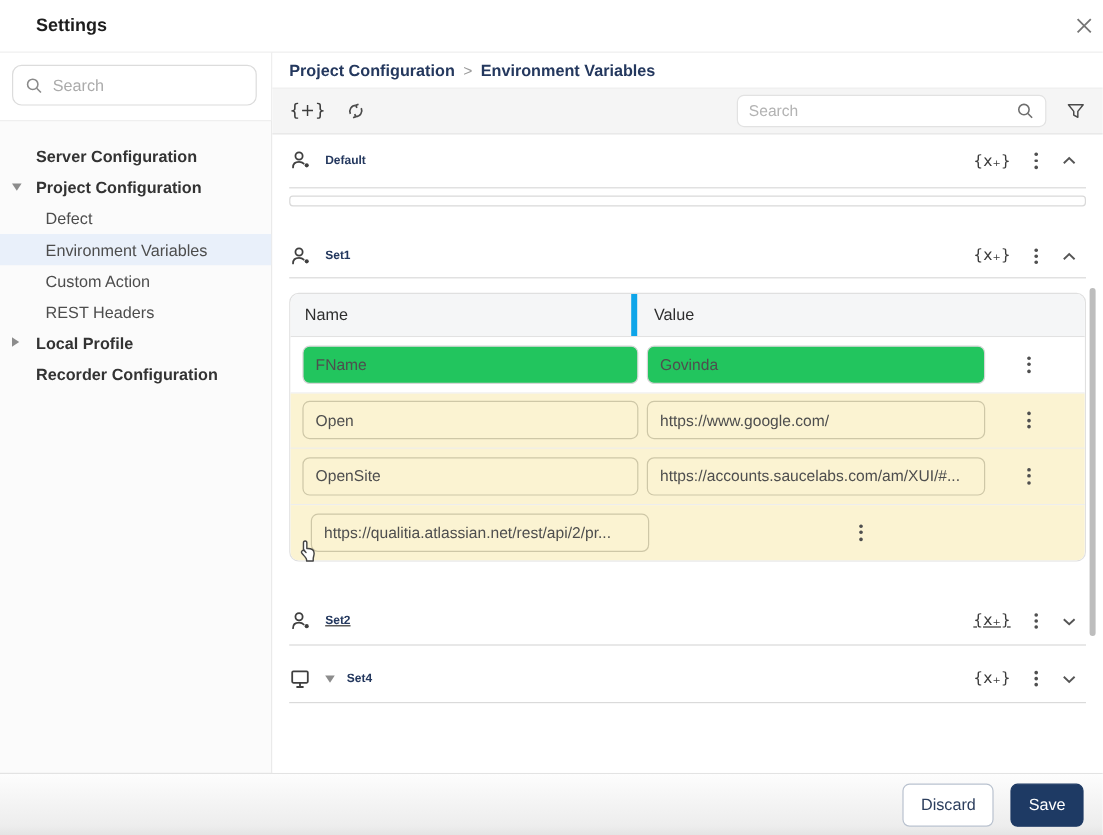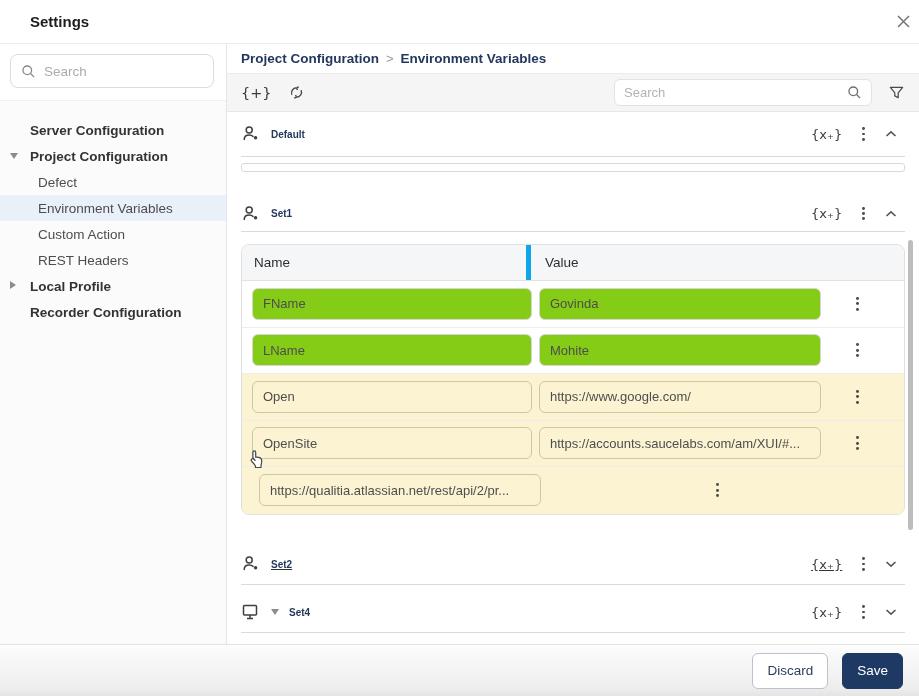--- a/index.html
+++ b/index.html
@@ -66,21 +66,21 @@
   .default-strip { height: 9px; margin-top: 6px; border: 1px solid #d9d9d9; border-radius: 3px; background: #fff; }
 
   
   .vars-table { margin-top: 12px; border: 1px solid #e0e0e0; border-radius: 8px; overflow: hidden; background: #fff; }
   .vt-head { display: flex; height: 36px; background: #f5f6f7; border-bottom: 1px solid #e2e2e2; font-size: 13.5px; color: #2e2e2e; }
   .vt-col-name { width: 289px; padding-left: 12px; border-right: 5px solid #0ea5e9; display: flex; align-items: center; }
   .vt-col-value { flex: 1; padding-left: 14px; display: flex; align-items: center; }
   .vt-row { display: flex; align-items: center; height: 46.5px; border-bottom: 1px solid #ededed; padding: 0 10px; background: #fff; }
   .vt-row:last-child { border-bottom: none; }
   .vt-row.highlight { background: #fbf3d2; }
-  .vt-input { height: 32px; border: 1px solid #d6d6d6; border-radius: 6px; padding: 0 10px; font-size: 13px; color: #4e4e4e; background: #84cc16; outline: none; font-family: inherit; }
+  .vt-input { height: 32px; border: 1px solid #d6d6d6; border-radius: 6px; padding: 0 10px; font-size: 13px; color: #4e4e4e; background: #22c55e; outline: none; font-family: inherit; }
   .vt-input.name { width: 280px; }
   .vt-input.value { width: 282px; margin-left: 7px; }
   .vt-row.highlight .vt-input { background: transparent; border-color: #cec7a7; }
   .row-menu { flex: 1; display: flex; justify-content: center; }
 
   
   .scroll-thumb { position: absolute; right: 6px; top: 196px; width: 5px; height: 290px; background: #bdbdbd; border-radius: 3px; }
 
   
   .dlg-footer { flex: 0 0 52px; display: flex; align-items: center; justify-content: flex-end; gap: 14px; padding: 0 16px; background: linear-gradient(180deg, #fdfdfd 0%, #ededed 85%, #e4e4e4 100%); border-top: 1px solid #e3e3e3; }
@@ -267,33 +267,20 @@
                 <button class="sec-iconbtn">
                   <span class="dots">
                     <i></i>
                     <i></i>
                     <i></i>
                   </span>
                 </button>
               </span>
           </div>
 
-          <div class="vt-row">
-            <input class="vt-input name" value="LName" style="">
-            <input class="vt-input value" value="Mohite" style="">
-            <span class="row-menu">
-                <button class="sec-iconbtn">
-                  <span class="dots">
-                    <i></i>
-                    <i></i>
-                    <i></i>
-                  </span>
-                </button>
-              </span>
-          </div>
 
           <div class="vt-row highlight">
             <input class="vt-input name" value="Open" style="">
             <input class="vt-input value" value="https://www.google.com/" style="">
             <span class="row-menu">
                 <button class="sec-iconbtn">
                   <span class="dots">
                     <i></i>
                     <i></i>
                     <i></i>

